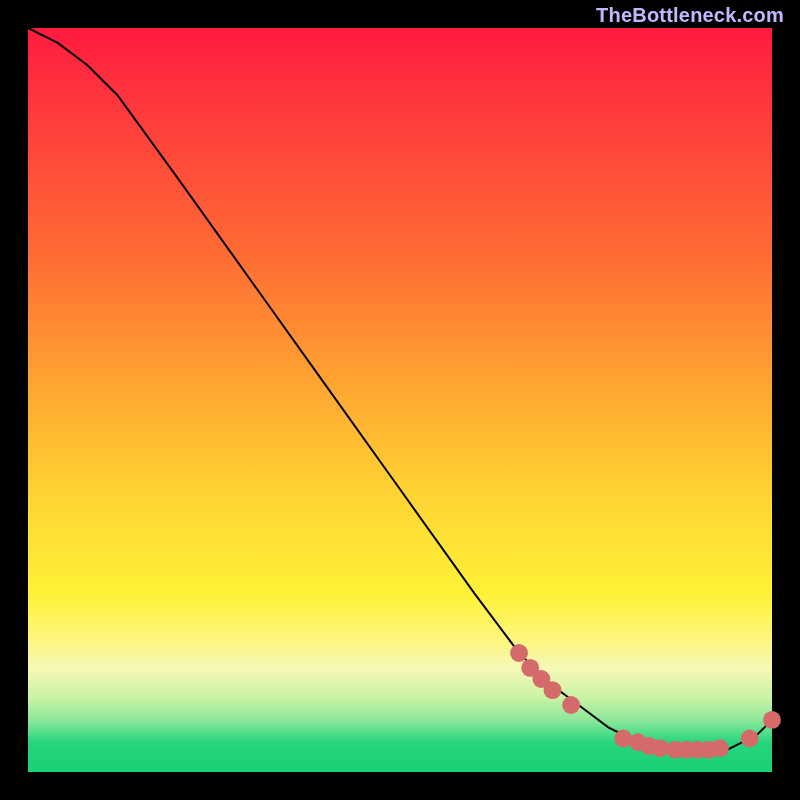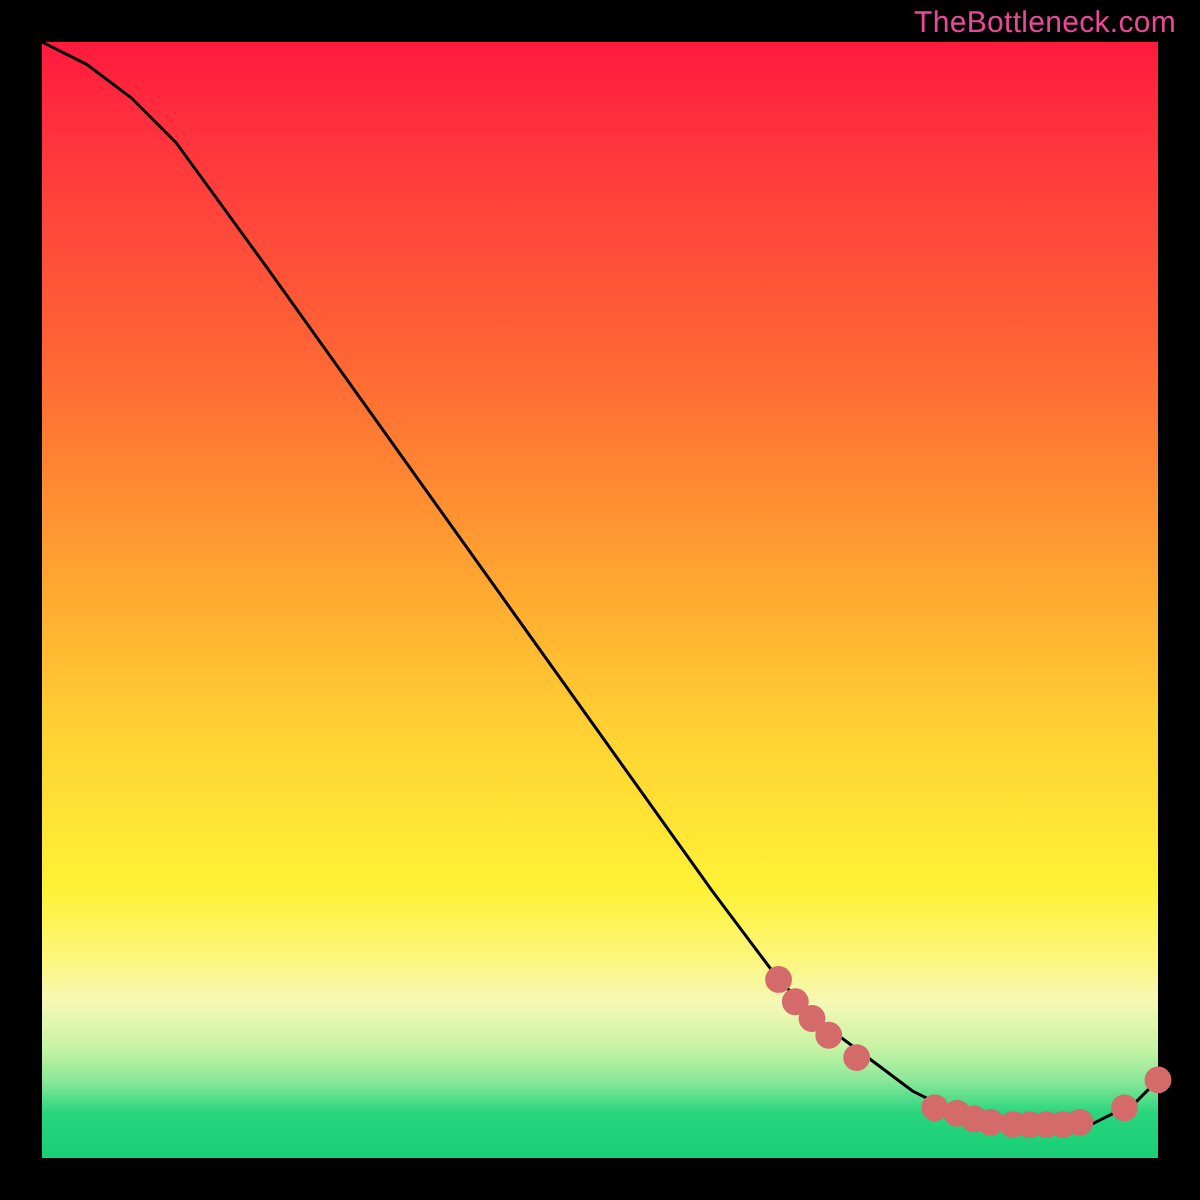--- a/index.html
+++ b/index.html
@@ -14,23 +14,23 @@
   .frame {
     position: relative;
     width: 800px;
     height: 800px;
     background: #000;
   }
   .watermark {
     position: absolute;
     top: 4px;
     right: 16px;
-    color: #ec4899;
+    color: #c4b5fd;
     font-size: 20px;
-    font-weight: 400;
+    font-weight: 700;
     letter-spacing: 0.2px;
     user-select: none;
   }
   .plot-area {
     position: absolute;
     left: 28px;
     top: 28px;
     width: 744px;   
     height: 744px;
   }

